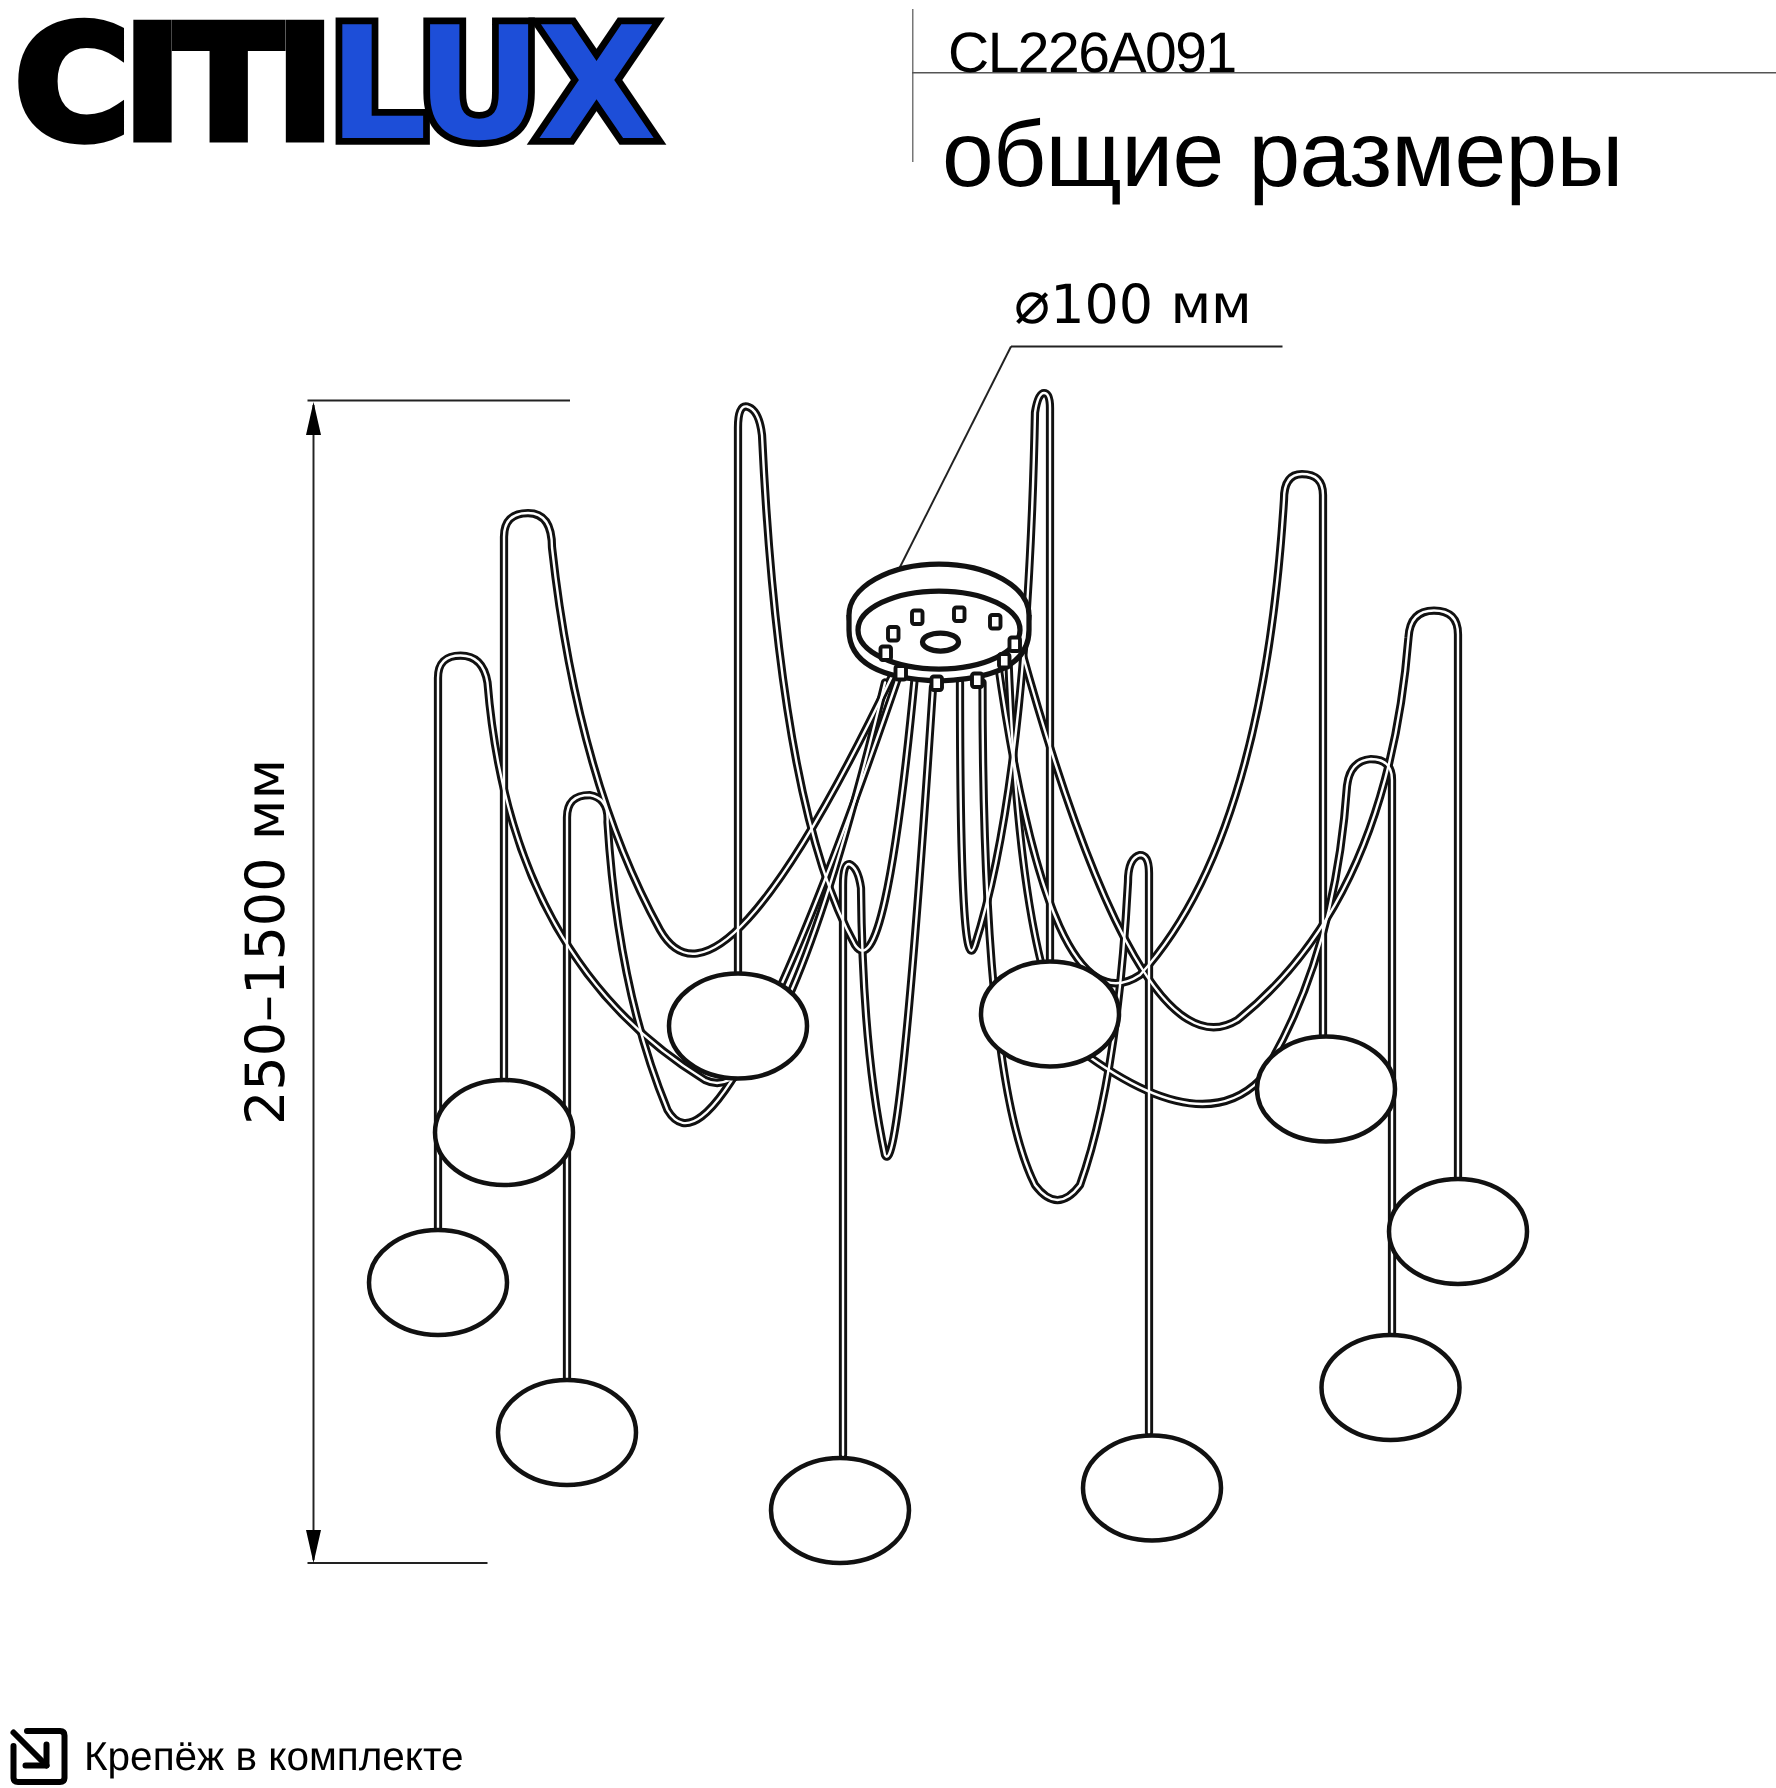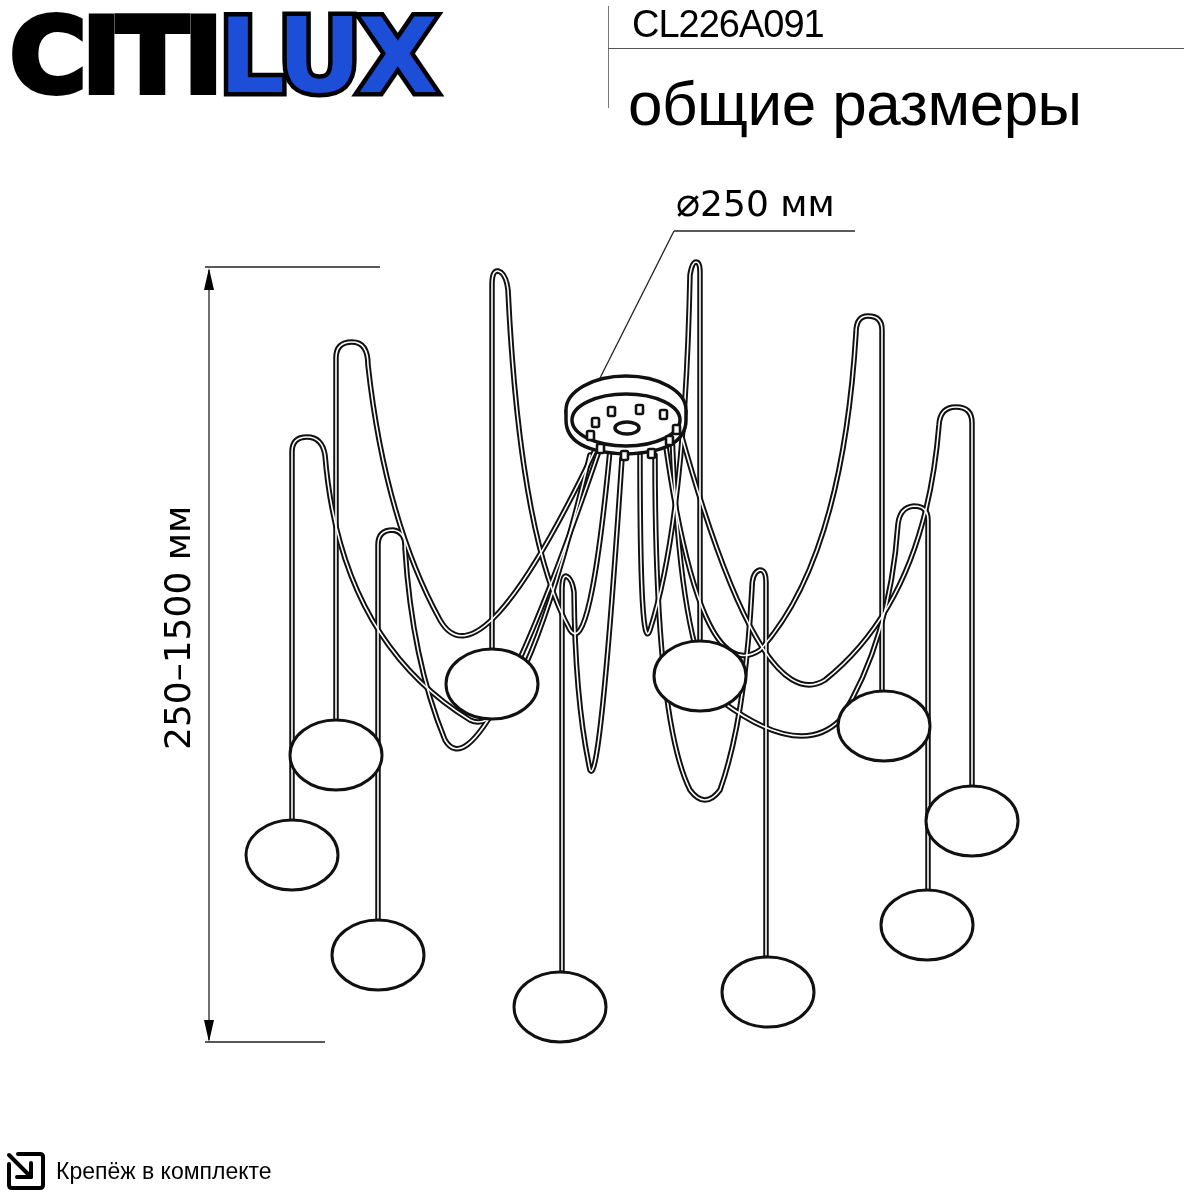--- a/index.html
+++ b/index.html
@@ -46,21 +46,21 @@
       position: absolute;
       left: 608px;
       top: 48px;
       width: 576px;
       height: 1px;
       background: #555;
     }
     .model-code {
       position: absolute;
       left: 632px;
-      top: 2px;
+      top: 14px;
       font-size: 38px;
       letter-spacing: -1px;
       line-height: 44px;
     }
     .subtitle {
       position: absolute;
       left: 628px;
       top: 48px;
       font-size: 62px;
       line-height: 72px;
@@ -101,21 +101,21 @@
       top: 1150px;
       display: flex;
       align-items: center;
       gap: 10px;
     }
     .footer-icon {
       width: 42px;
       height: 42px;
     }
     .footer-text {
-      font-size: 23px;
+      font-size: 27px;
       line-height: 40px;
     }
   </style>
 </head>
 <body>
 
 <div class="logo">
   <span class="solid">CITI</span>
     <span class="outline">LUX</span>
 </div>
@@ -209,21 +209,21 @@
     <ellipse cx="492" cy="684" rx="46" ry="35"></ellipse>
     <ellipse cx="560" cy="1007" rx="46" ry="35"></ellipse>
     <ellipse cx="700" cy="676" rx="46" ry="35"></ellipse>
     <ellipse cx="768" cy="992" rx="46" ry="35"></ellipse>
     <ellipse cx="884" cy="726" rx="46" ry="35"></ellipse>
     <ellipse cx="972" cy="821" rx="46" ry="35"></ellipse>
     <ellipse cx="927" cy="925" rx="46" ry="35"></ellipse>
   </g>
 </svg>
 
-<div class="diam-label"><span class="sym">⌀</span><span>250 мм</span></div>
+<div class="diam-label"><span class="sym">⌀</span><span>100 мм</span></div>
 
 <div class="height-label">250–1500 мм</div>
 
 <div class="footer">
   <svg class="footer-icon" viewBox="0 0 42 42" xmlns="http://www.w3.org/2000/svg">
     <path d="M14,4 L36,4 Q39,4 39,7 L39,35 Q39,38 36,38 L8,38 Q5,38 5,35 L5,14" fill="none" stroke="#000" stroke-width="4" stroke-linecap="round"></path>
     <path d="M5,5 L27,27" stroke="#000" stroke-width="4" stroke-linecap="round"></path>
     <path d="M13,27 L27,27 L27,13" fill="none" stroke="#000" stroke-width="4" stroke-linecap="round" stroke-linejoin="round"></path>
   </svg>
   <span class="footer-text">Крепёж в комплекте</span>

